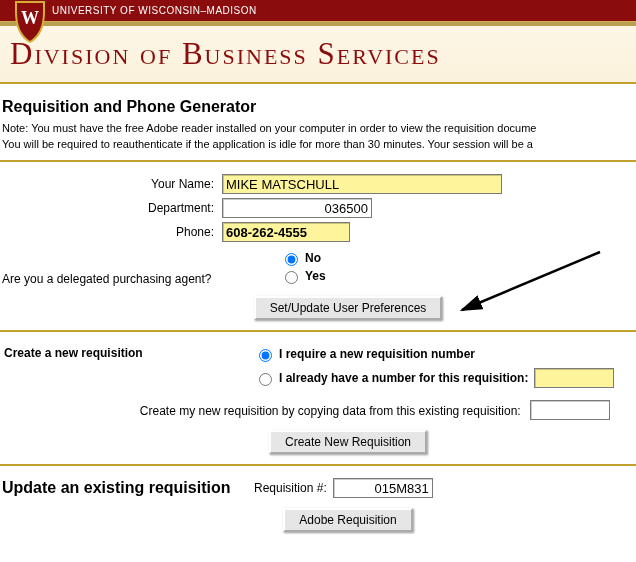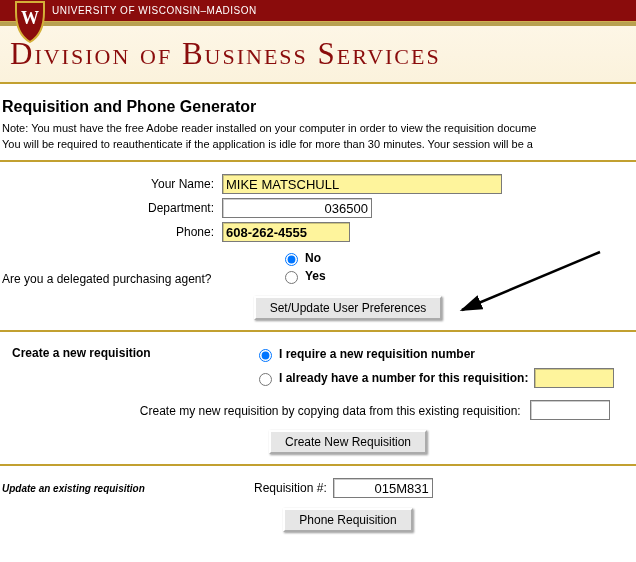--- a/index.html
+++ b/index.html
@@ -90,22 +90,21 @@
     font-size: 12px;
     background: #e6e6e6;
     border: 2px outset #fff;
     padding: 3px 14px;
     cursor: pointer;
     box-shadow: 1px 1px 2px rgba(0,0,0,0.4);
   }
   .btn-row { text-align: center; margin: 10px 0; }
   .section-label {
     font-weight: bold;
-    font-size: 10px;
-    font-style: italic;
+    font-size: 16px;
   }
   .copy-row {
     text-align: right;
     padding-right: 18px;
     margin: 10px 8px 6px 0;
     font-size: 12px;
   }
   .arrow-svg {
     position: absolute;
   }
@@ -134,21 +133,21 @@
   .radio-line label { margin-left: 4px; font-weight: bold; }
   .req-row {
     display: flex;
     align-items: flex-start;
     margin-top: 4px;
   }
   .req-left {
     width: 254px;
     font-weight: bold;
     font-size: 12px;
-    padding-left: 12px;
+    padding-left: 4px;
     padding-top: 2px;
   }
   .req-right { flex: 1; }
   .update-row {
     display: flex;
     align-items: center;
     margin-top: 6px;
   }
 </style>
 </head>
@@ -244,15 +243,15 @@
 
   <hr class="section-rule">
 
   <div class="update-row">
     <div style="width:254px; padding-left:2px" class="section-label">Update an existing requisition</div>
     <span style="margin-right:6px">Requisition #:</span>
     <input class="input-text" style="width: 100px; text-align: right;" value="015M831">
   </div>
 
   <div class="btn-row" style="margin-left:0">
-    <button class="btn" style="margin-left:60px">Phone Requisition</button>
+    <button class="btn" style="margin-left:60px">Adobe Requisition</button>
   </div>
 </div>
 
 </body></html>

